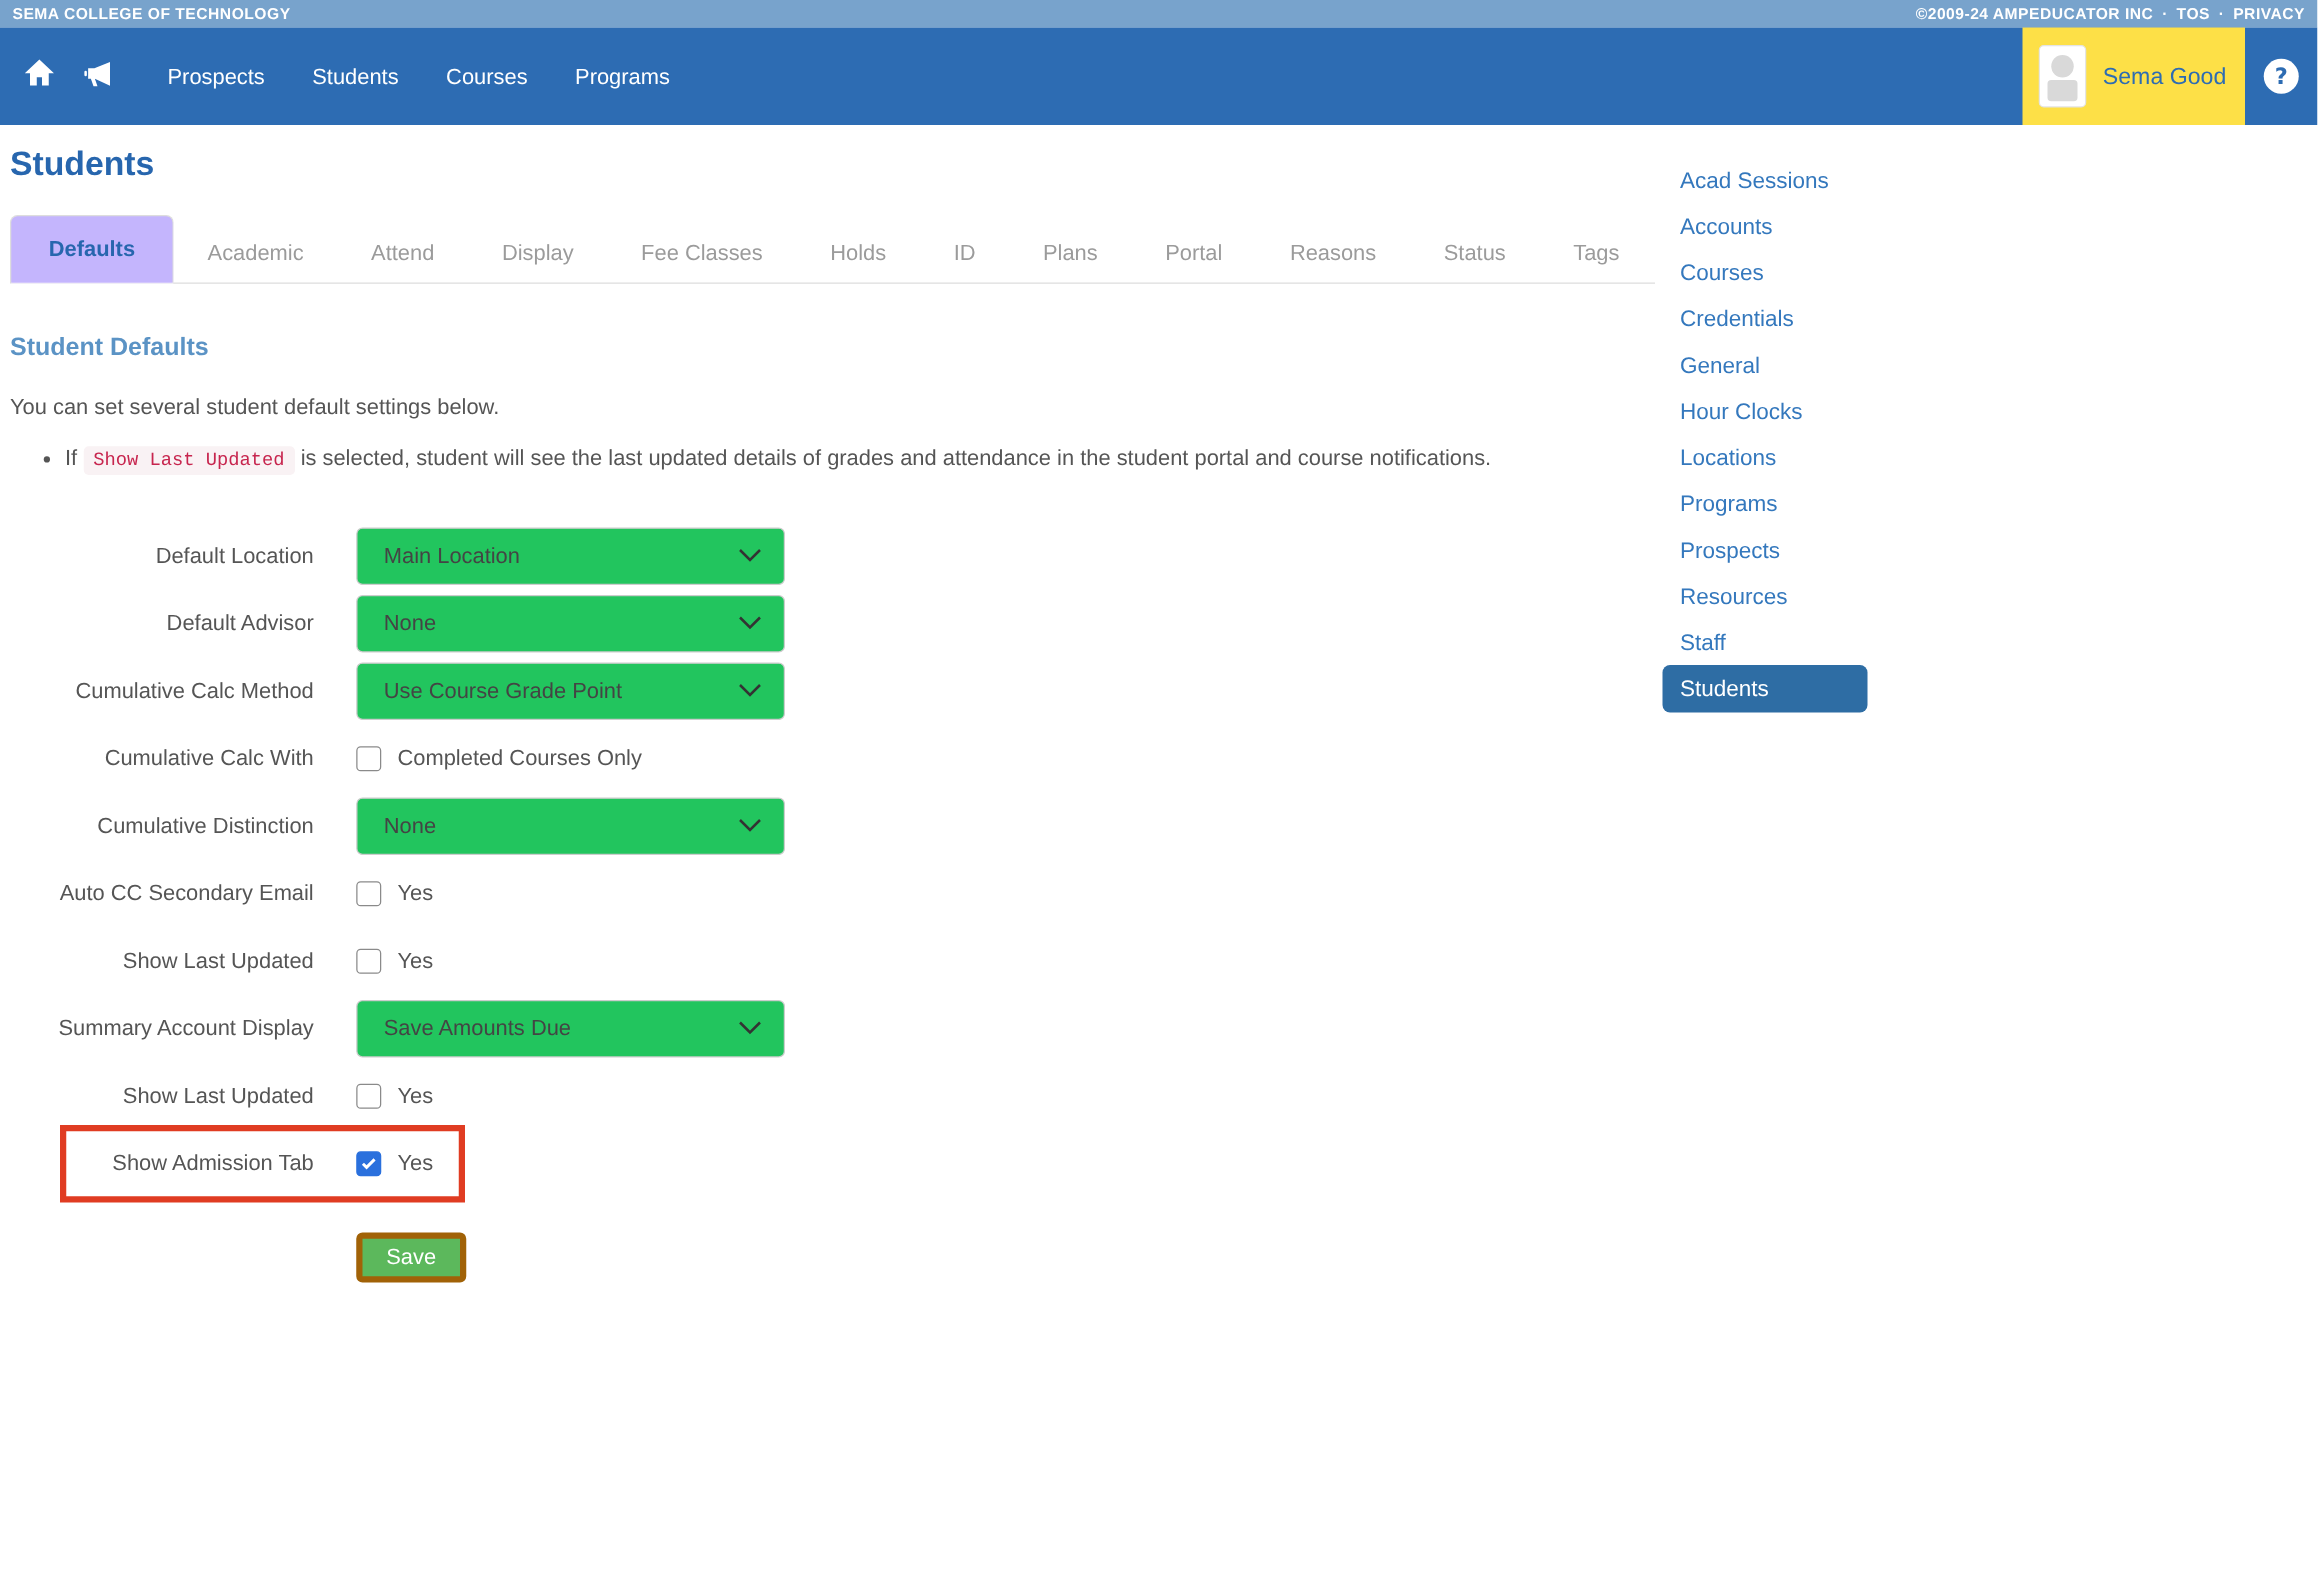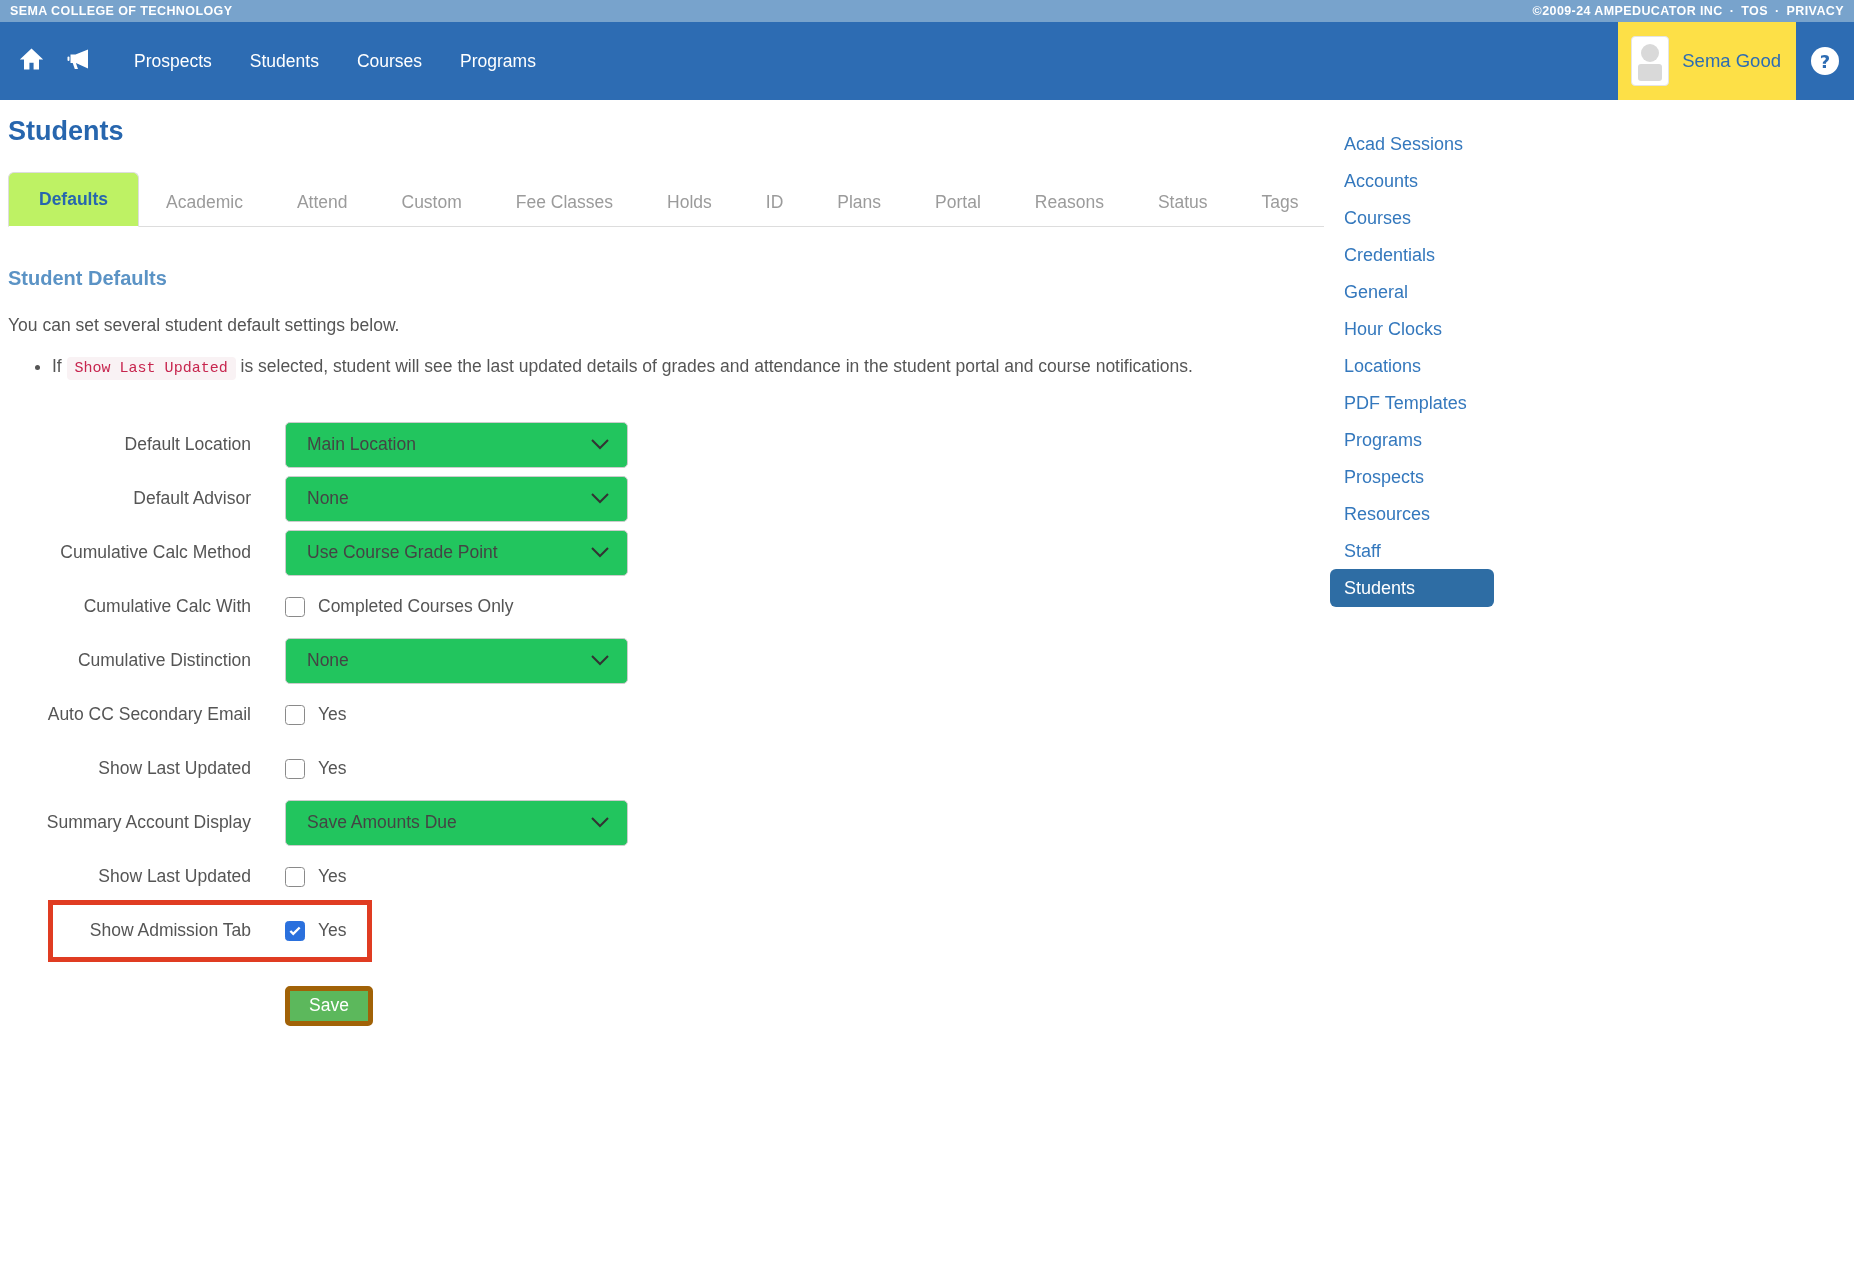--- a/index.html
+++ b/index.html
@@ -69,21 +69,21 @@
   .tabs {
     display:flex; align-items:flex-end; list-style:none;
     margin:25px 0 0; padding:0; border-bottom:1px solid #ddd;
   }
   .tab {
     padding:14px 27px; font-size:17.5px; color:#9b9b9b;
     cursor:pointer; margin-bottom:-1px; white-space:nowrap;
   }
   .tab.active {
     border:1px solid #ddd; border-bottom:1px solid #fff;
-    border-radius:6px 6px 0 0; background:#bef264;
+    border-radius:6px 6px 0 0; background:#c4b5fd;
     color:#2766ae; font-weight:bold; padding:16px 30px;
   }
 
   
   .section-heading { margin:40px 0 0; font-size:20px; font-weight:bold; color:#5b93c5; }
   .intro { margin:25px 0 0; font-size:17.5px; color:#555; }
   ul.notes {
     margin:16px 0 0; padding-left:44px; max-width:1210px;
     font-size:17.5px; color:#555; line-height:1.65;
   }
@@ -182,21 +182,21 @@
 
 <div class="content">
 
   <div class="main">
     <h1 class="page-title">Students</h1>
 
     <ul class="tabs">
       <li class="tab active">Defaults</li>
       <li class="tab">Academic</li>
       <li class="tab">Attend</li>
-      <li class="tab">Custom</li>
+      <li class="tab">Display</li>
       <li class="tab">Fee Classes</li>
       <li class="tab">Holds</li>
       <li class="tab">ID</li>
       <li class="tab">Plans</li>
       <li class="tab">Portal</li>
       <li class="tab">Reasons</li>
       <li class="tab">Status</li>
       <li class="tab">Tags</li>
     </ul>
 
@@ -345,21 +345,20 @@
 
   <div class="side">
     <ul>
       <li><a>Acad Sessions</a></li>
       <li><a>Accounts</a></li>
       <li><a>Courses</a></li>
       <li><a>Credentials</a></li>
       <li><a>General</a></li>
       <li><a>Hour Clocks</a></li>
       <li><a>Locations</a></li>
-      <li><a>PDF Templates</a></li>
       <li><a>Programs</a></li>
       <li><a>Prospects</a></li>
       <li><a>Resources</a></li>
       <li><a>Staff</a></li>
       <li class="active"><a>Students</a></li>
     </ul>
   </div>
 
 </div>
 

